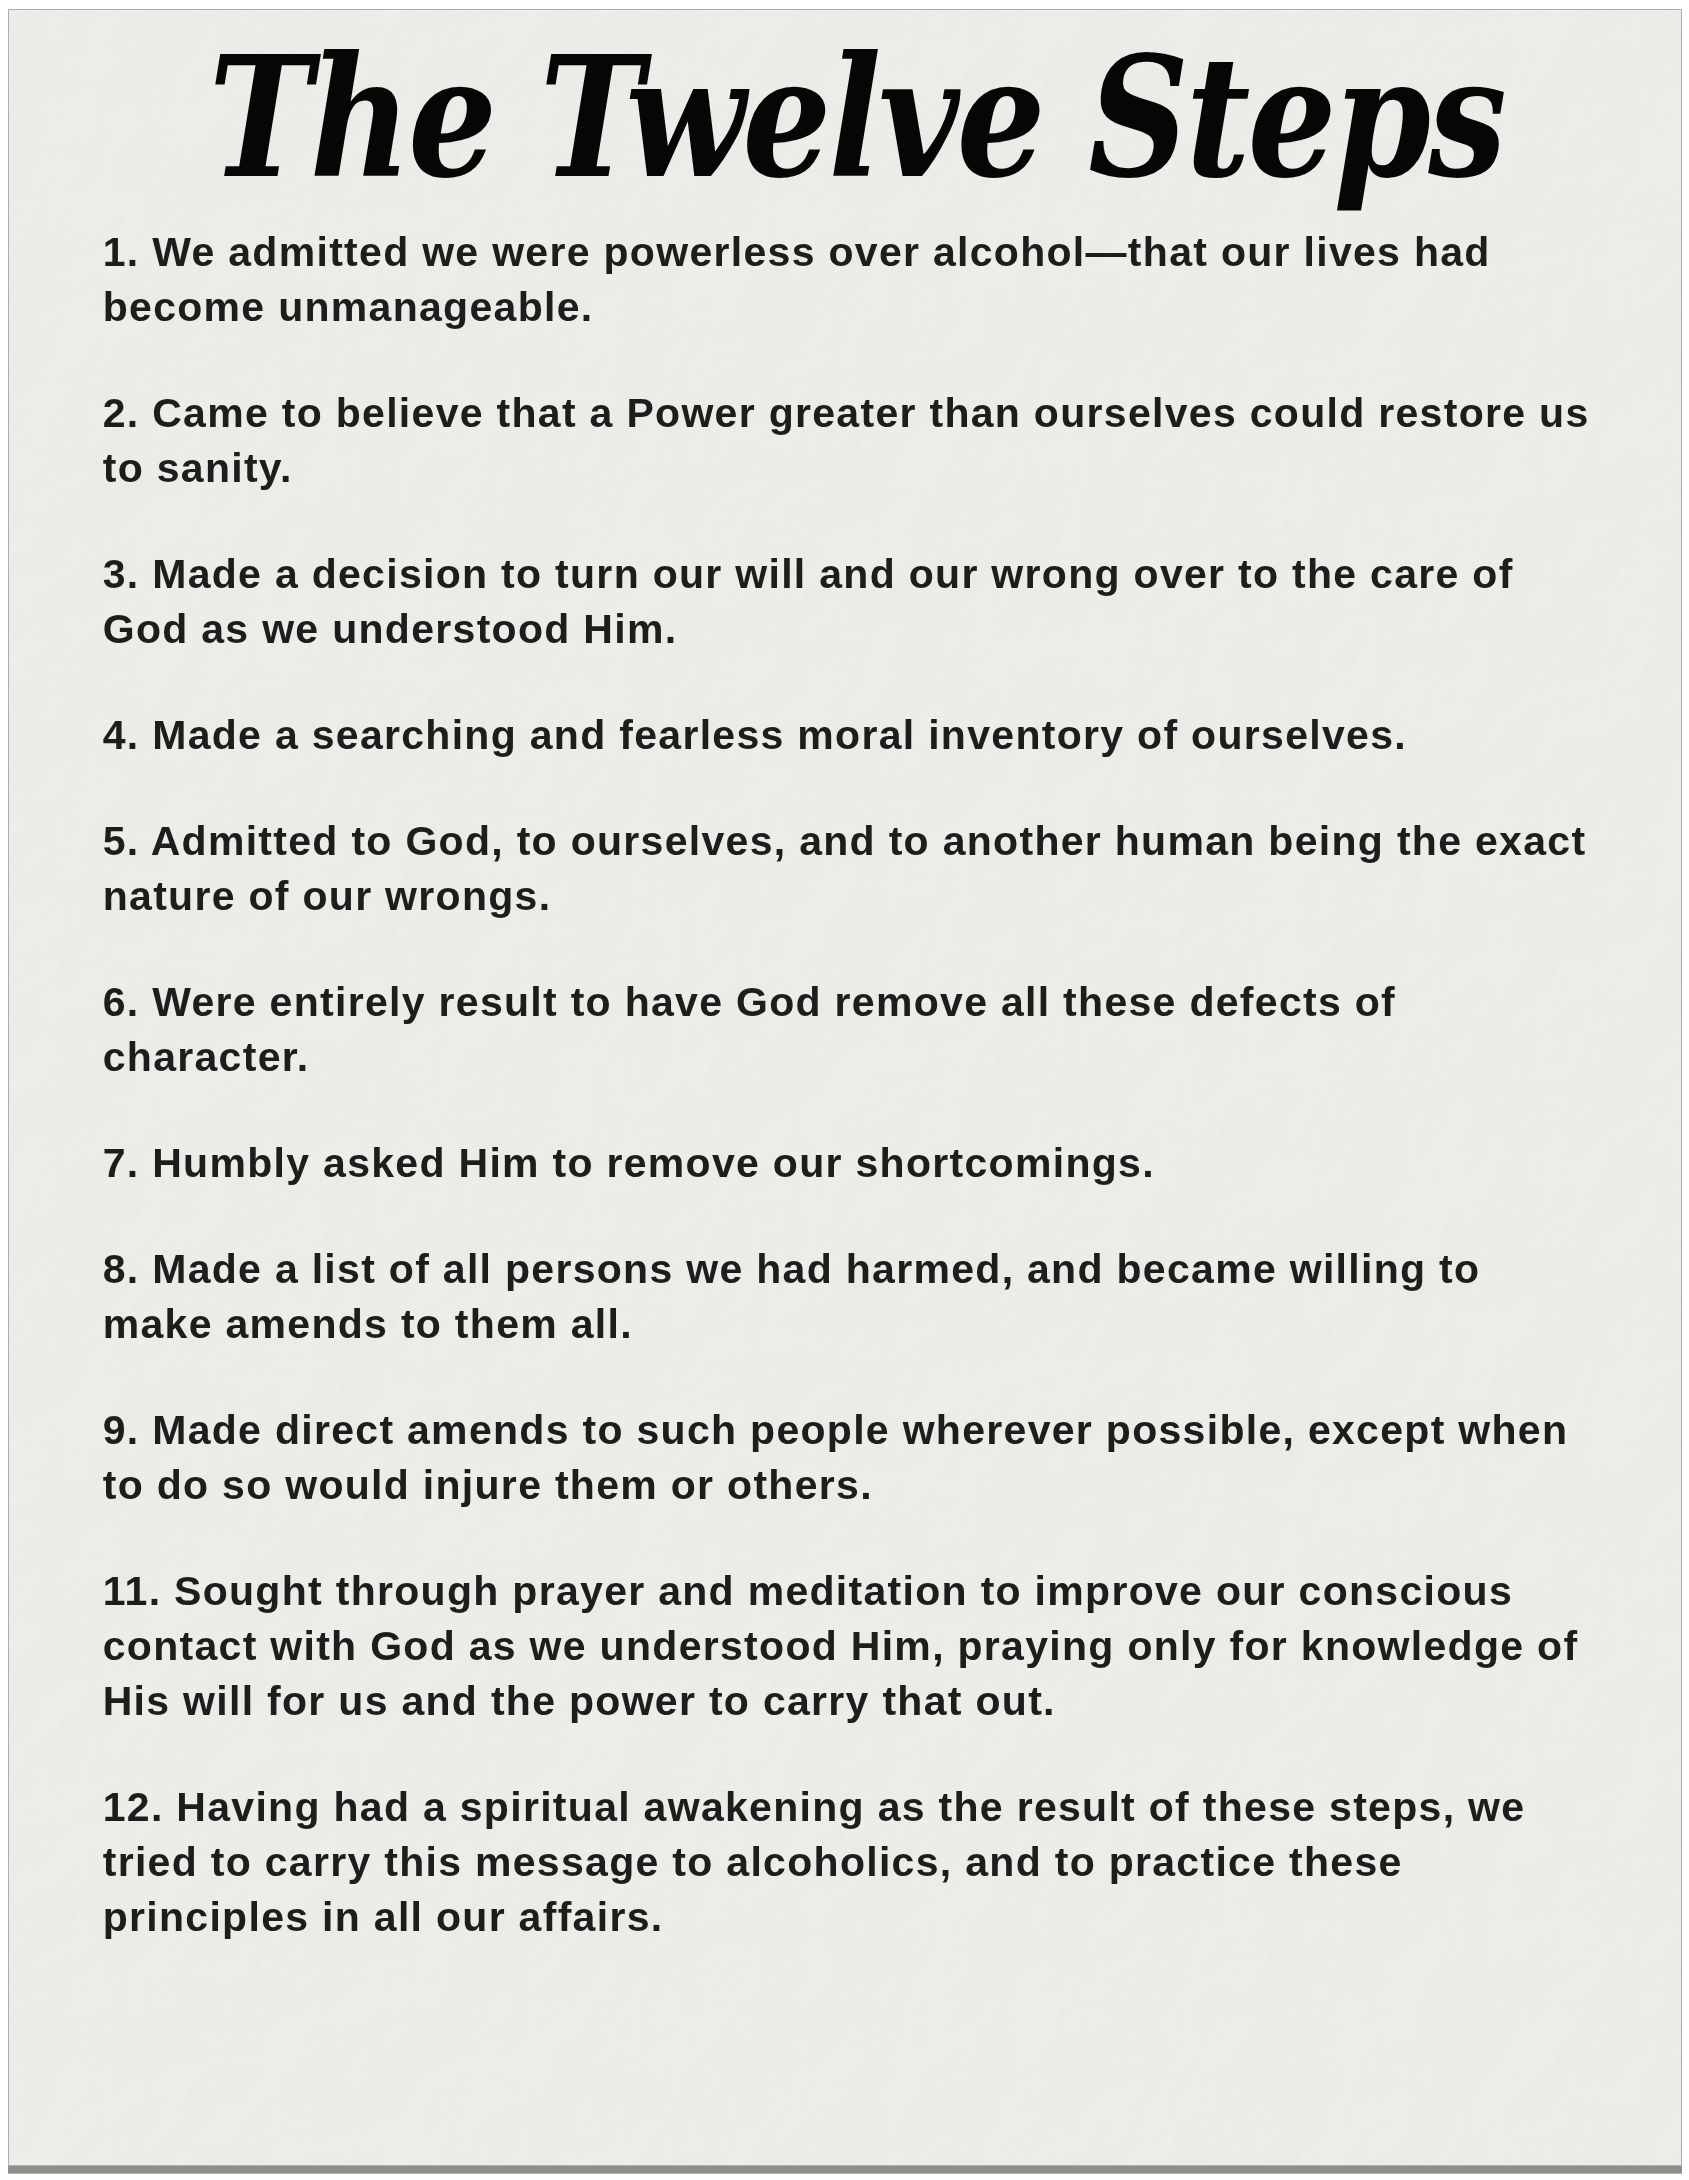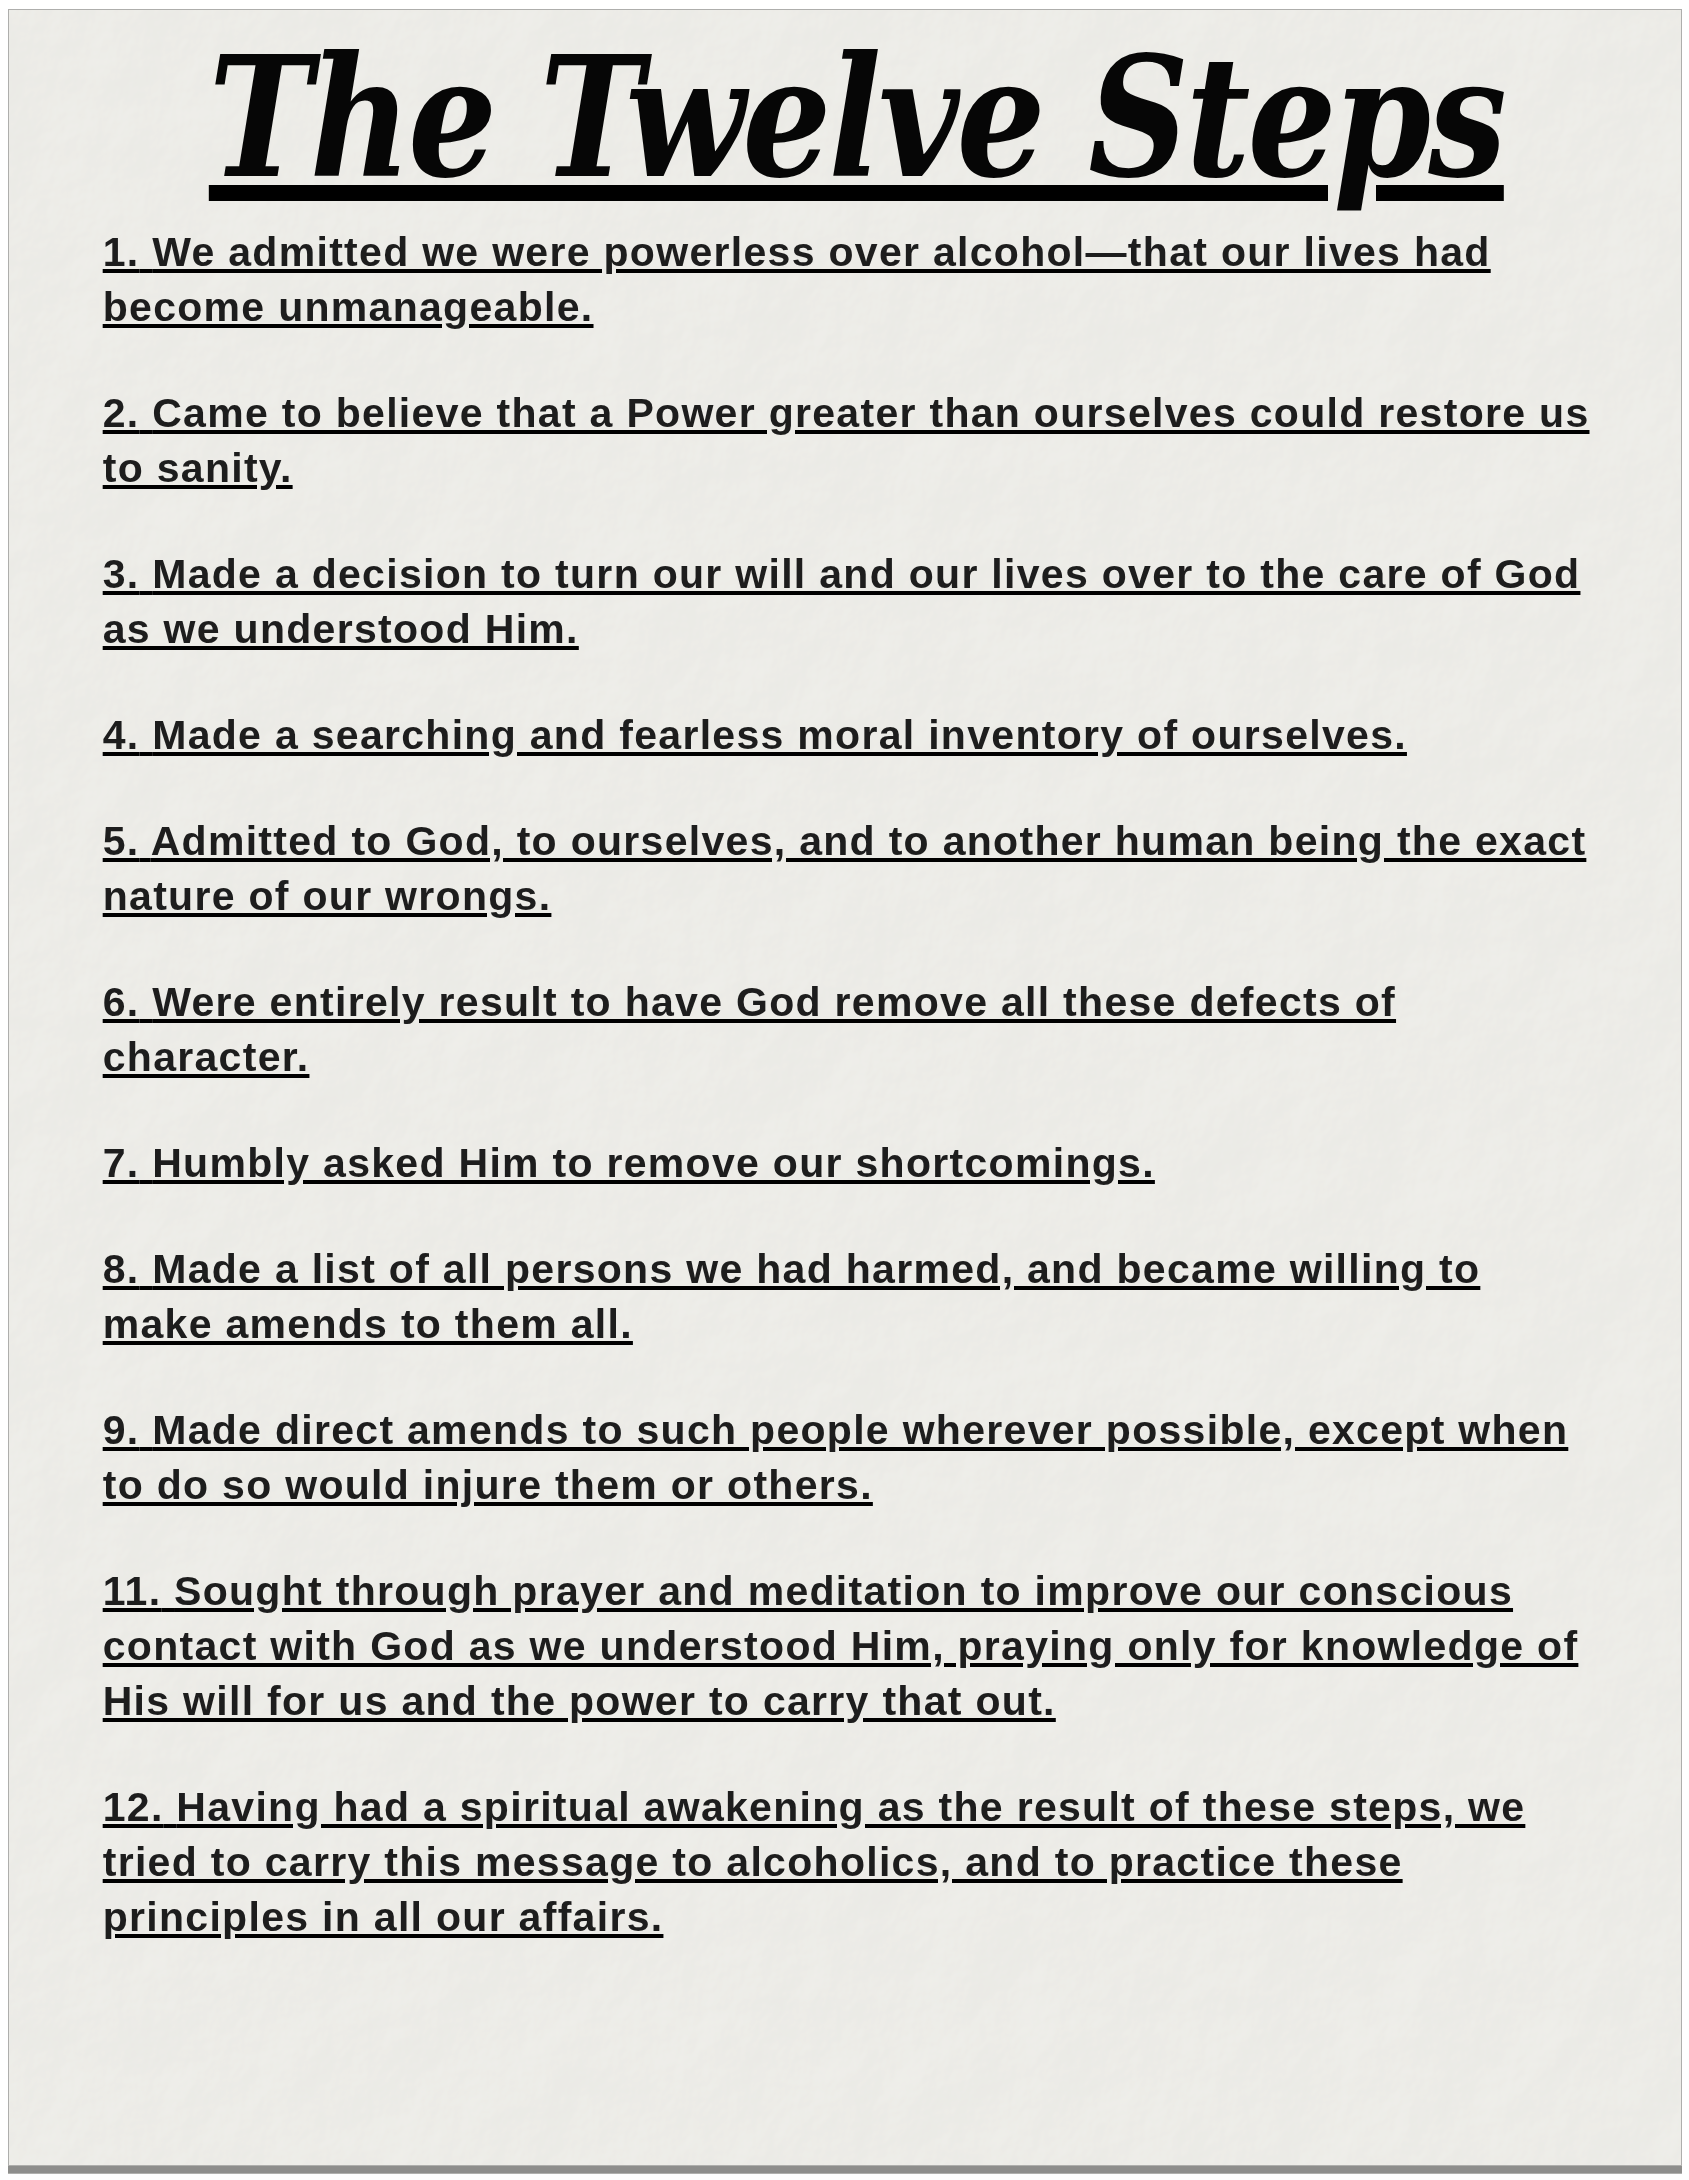--- a/index.html
+++ b/index.html
@@ -30,21 +30,20 @@
     position: absolute;
     inset: 0;
     width: 100%;
     height: 100%;
     display: block;
     opacity: 0.9;
   }
   .content {
     position: relative;
     padding: 25.6px 72px 0 78px;
-    text-decoration: underline;
   }
   .title {
     margin: 0 0 24px 0;
     text-align: center;
     font-family: "DejaVu Serif", serif;
     font-style: italic;
     font-weight: bold;
     font-size: 166px;
     line-height: 1.0;
     color: #060606;
@@ -84,21 +83,21 @@
       <rect x="0" y="0" width="100%" height="100%" filter="url(#crumple)"></rect>
       <rect x="0" y="0" width="100%" height="100%" fill="#ebeae6" opacity="0.38"></rect>
     </svg>
 
     <div class="content">
       <h1 class="title">The Twelve Steps</h1>
 
       <div class="steps">
         <p class="step"><span class="num">1.</span> <span class="txt">We admitted we were powerless over alcohol—that our lives had become unmanageable.</span></p>
         <p class="step"><span class="num">2.</span> <span class="txt">Came to believe that a Power greater than ourselves could restore us to sanity.</span></p>
-        <p class="step"><span class="num">3.</span> <span class="txt">Made a decision to turn our will and our lives over to the care of God as we understood Him.</span></p>
+        <p class="step"><span class="num">3.</span> <span class="txt">Made a decision to turn our will and our wrong over to the care of God as we understood Him.</span></p>
         <p class="step"><span class="num">4.</span> <span class="txt">Made a searching and fearless moral inventory of ourselves.</span></p>
         <p class="step"><span class="num">5.</span> <span class="txt">Admitted to God, to ourselves, and to another human being the exact nature of our wrongs.</span></p>
         <p class="step"><span class="num">6.</span> <span class="txt">Were entirely result to have God remove all these defects of character.</span></p>
         <p class="step"><span class="num">7.</span> <span class="txt">Humbly asked Him to remove our shortcomings.</span></p>
         <p class="step"><span class="num">8.</span> <span class="txt">Made a list of all persons we had harmed, and became willing to make amends to them all.</span></p>
         <p class="step"><span class="num">9.</span> <span class="txt">Made direct amends to such people wherever possible, except when to do so would injure them or others.</span></p>
         <p class="step"><span class="num">11.</span> <span class="txt">Sought through prayer and meditation to improve our conscious contact with God as we understood Him, praying only for knowledge of His will for us and the power to carry that out.</span></p>
         <p class="step"><span class="num">12.</span> <span class="txt">Having had a spiritual awakening as the result of these steps, we tried to carry this message to alcoholics, and to practice these principles in all our affairs.</span></p>
       </div>
     </div>

